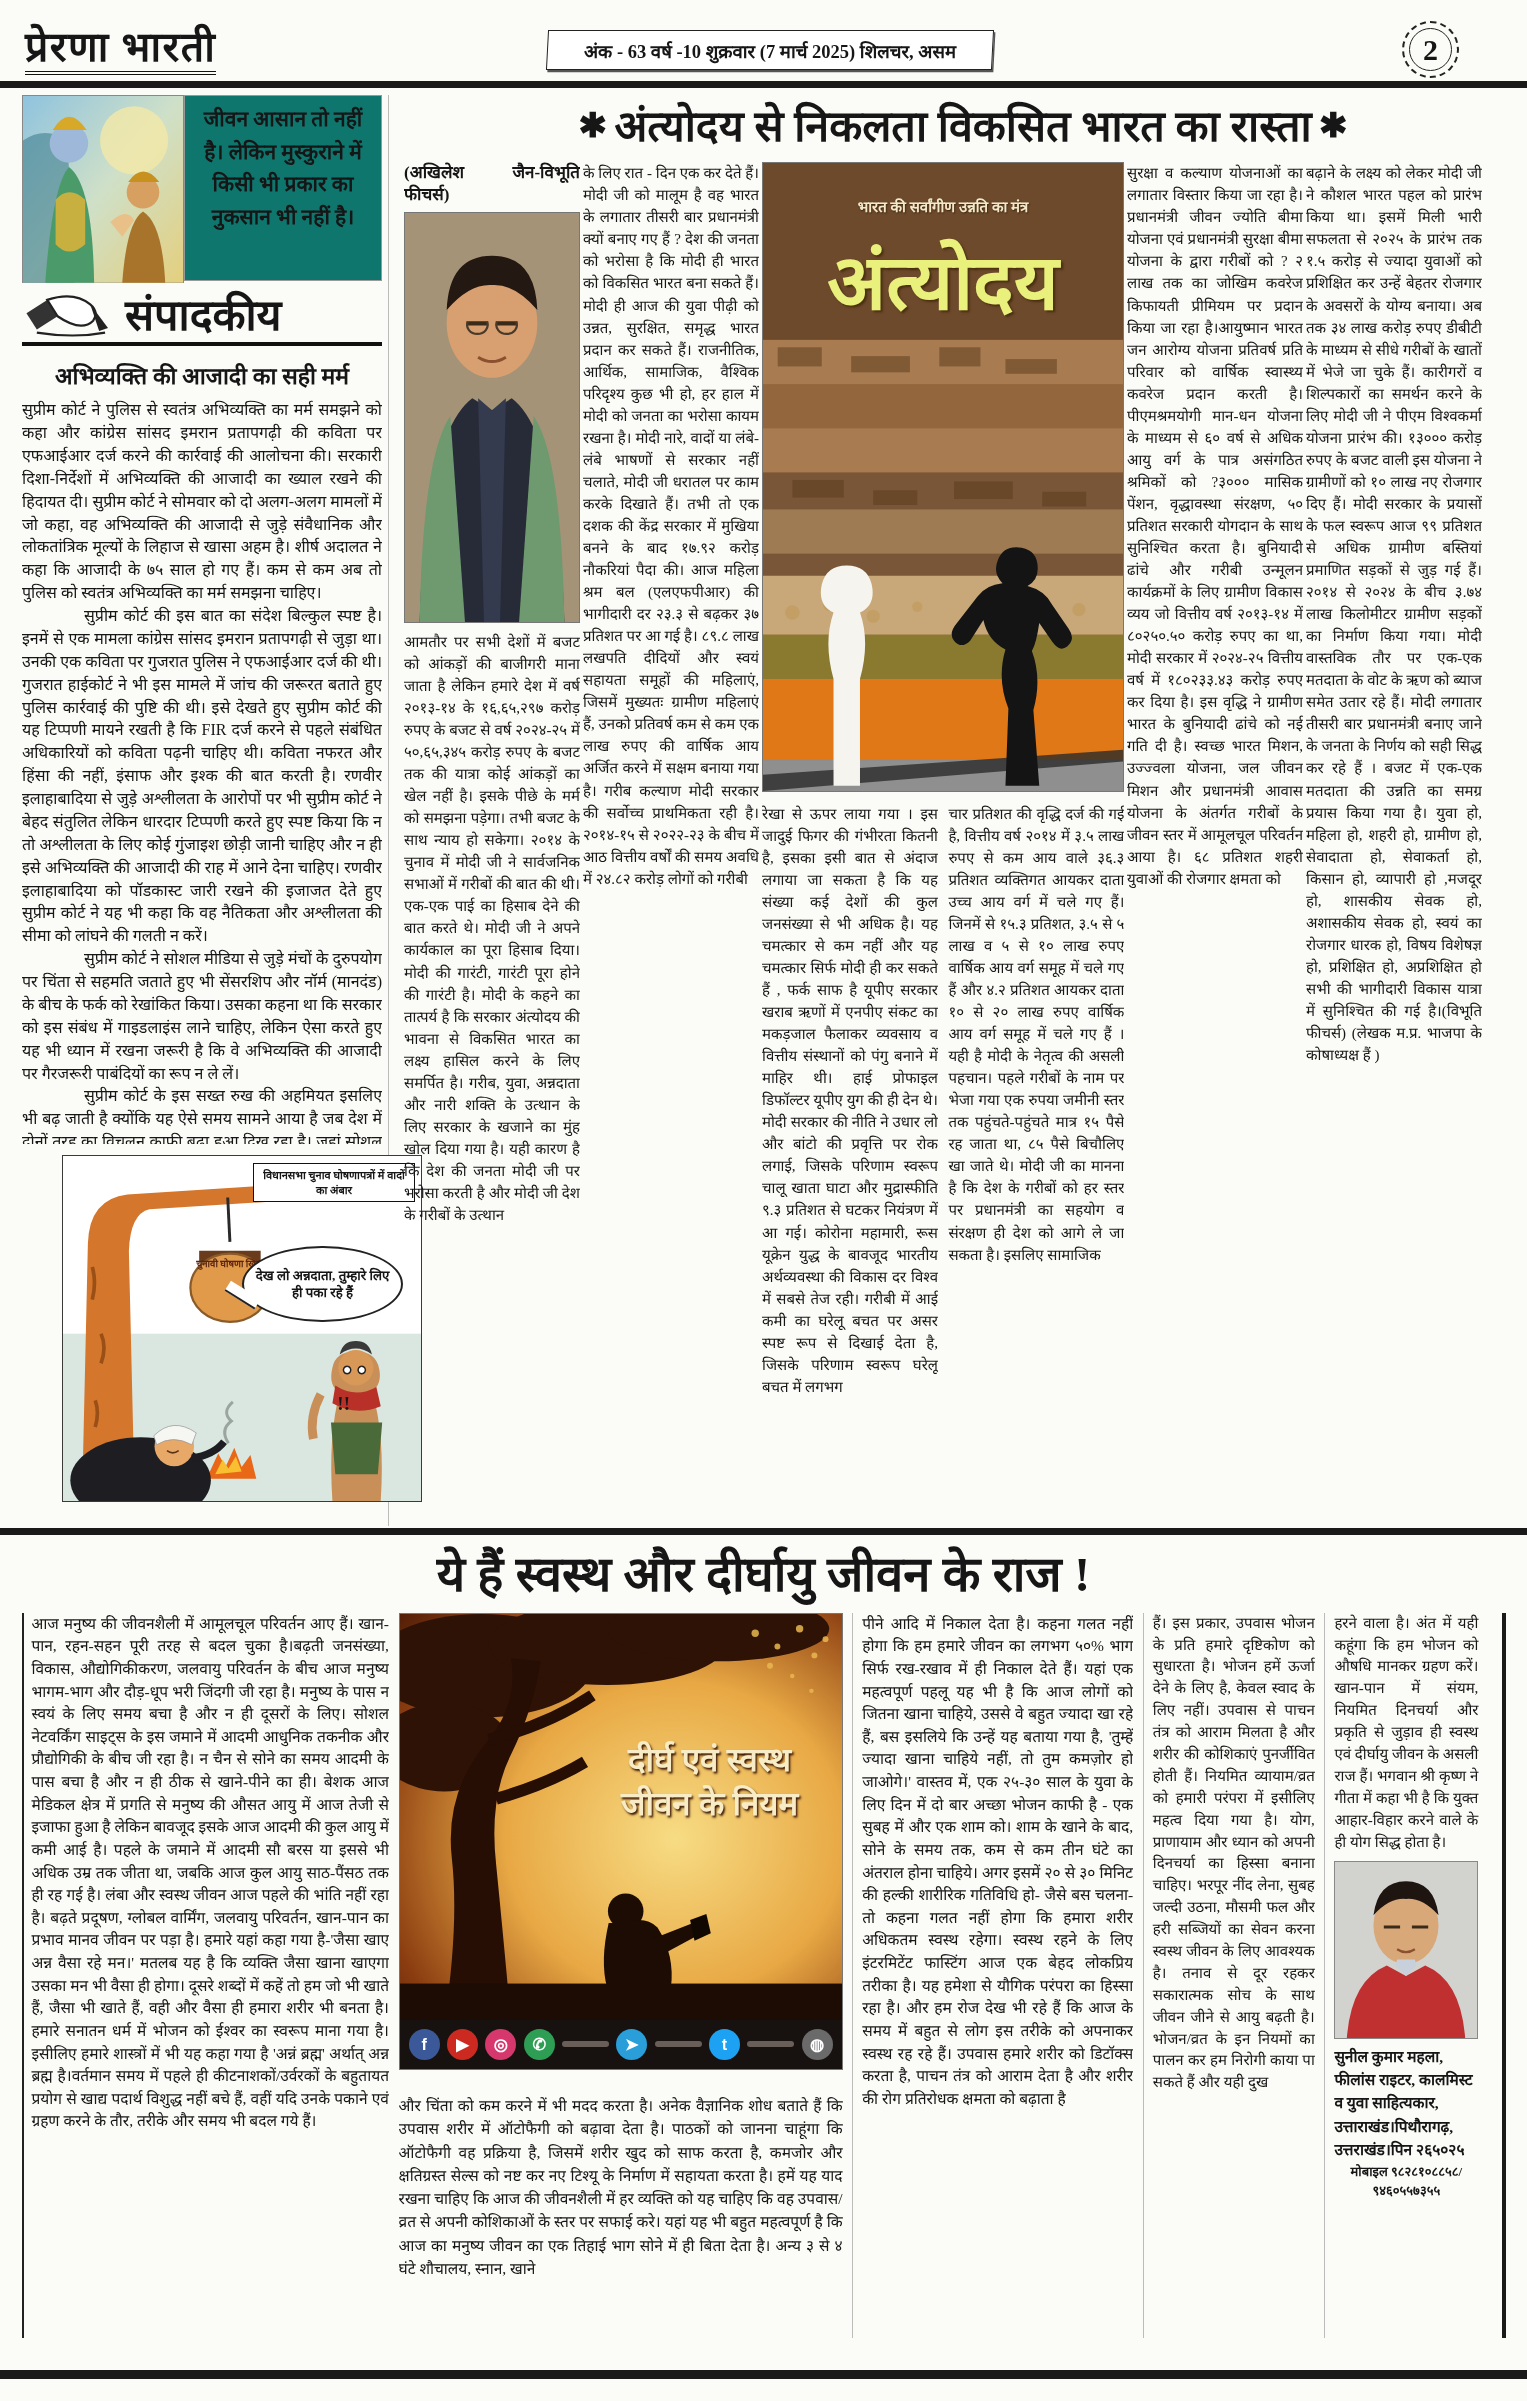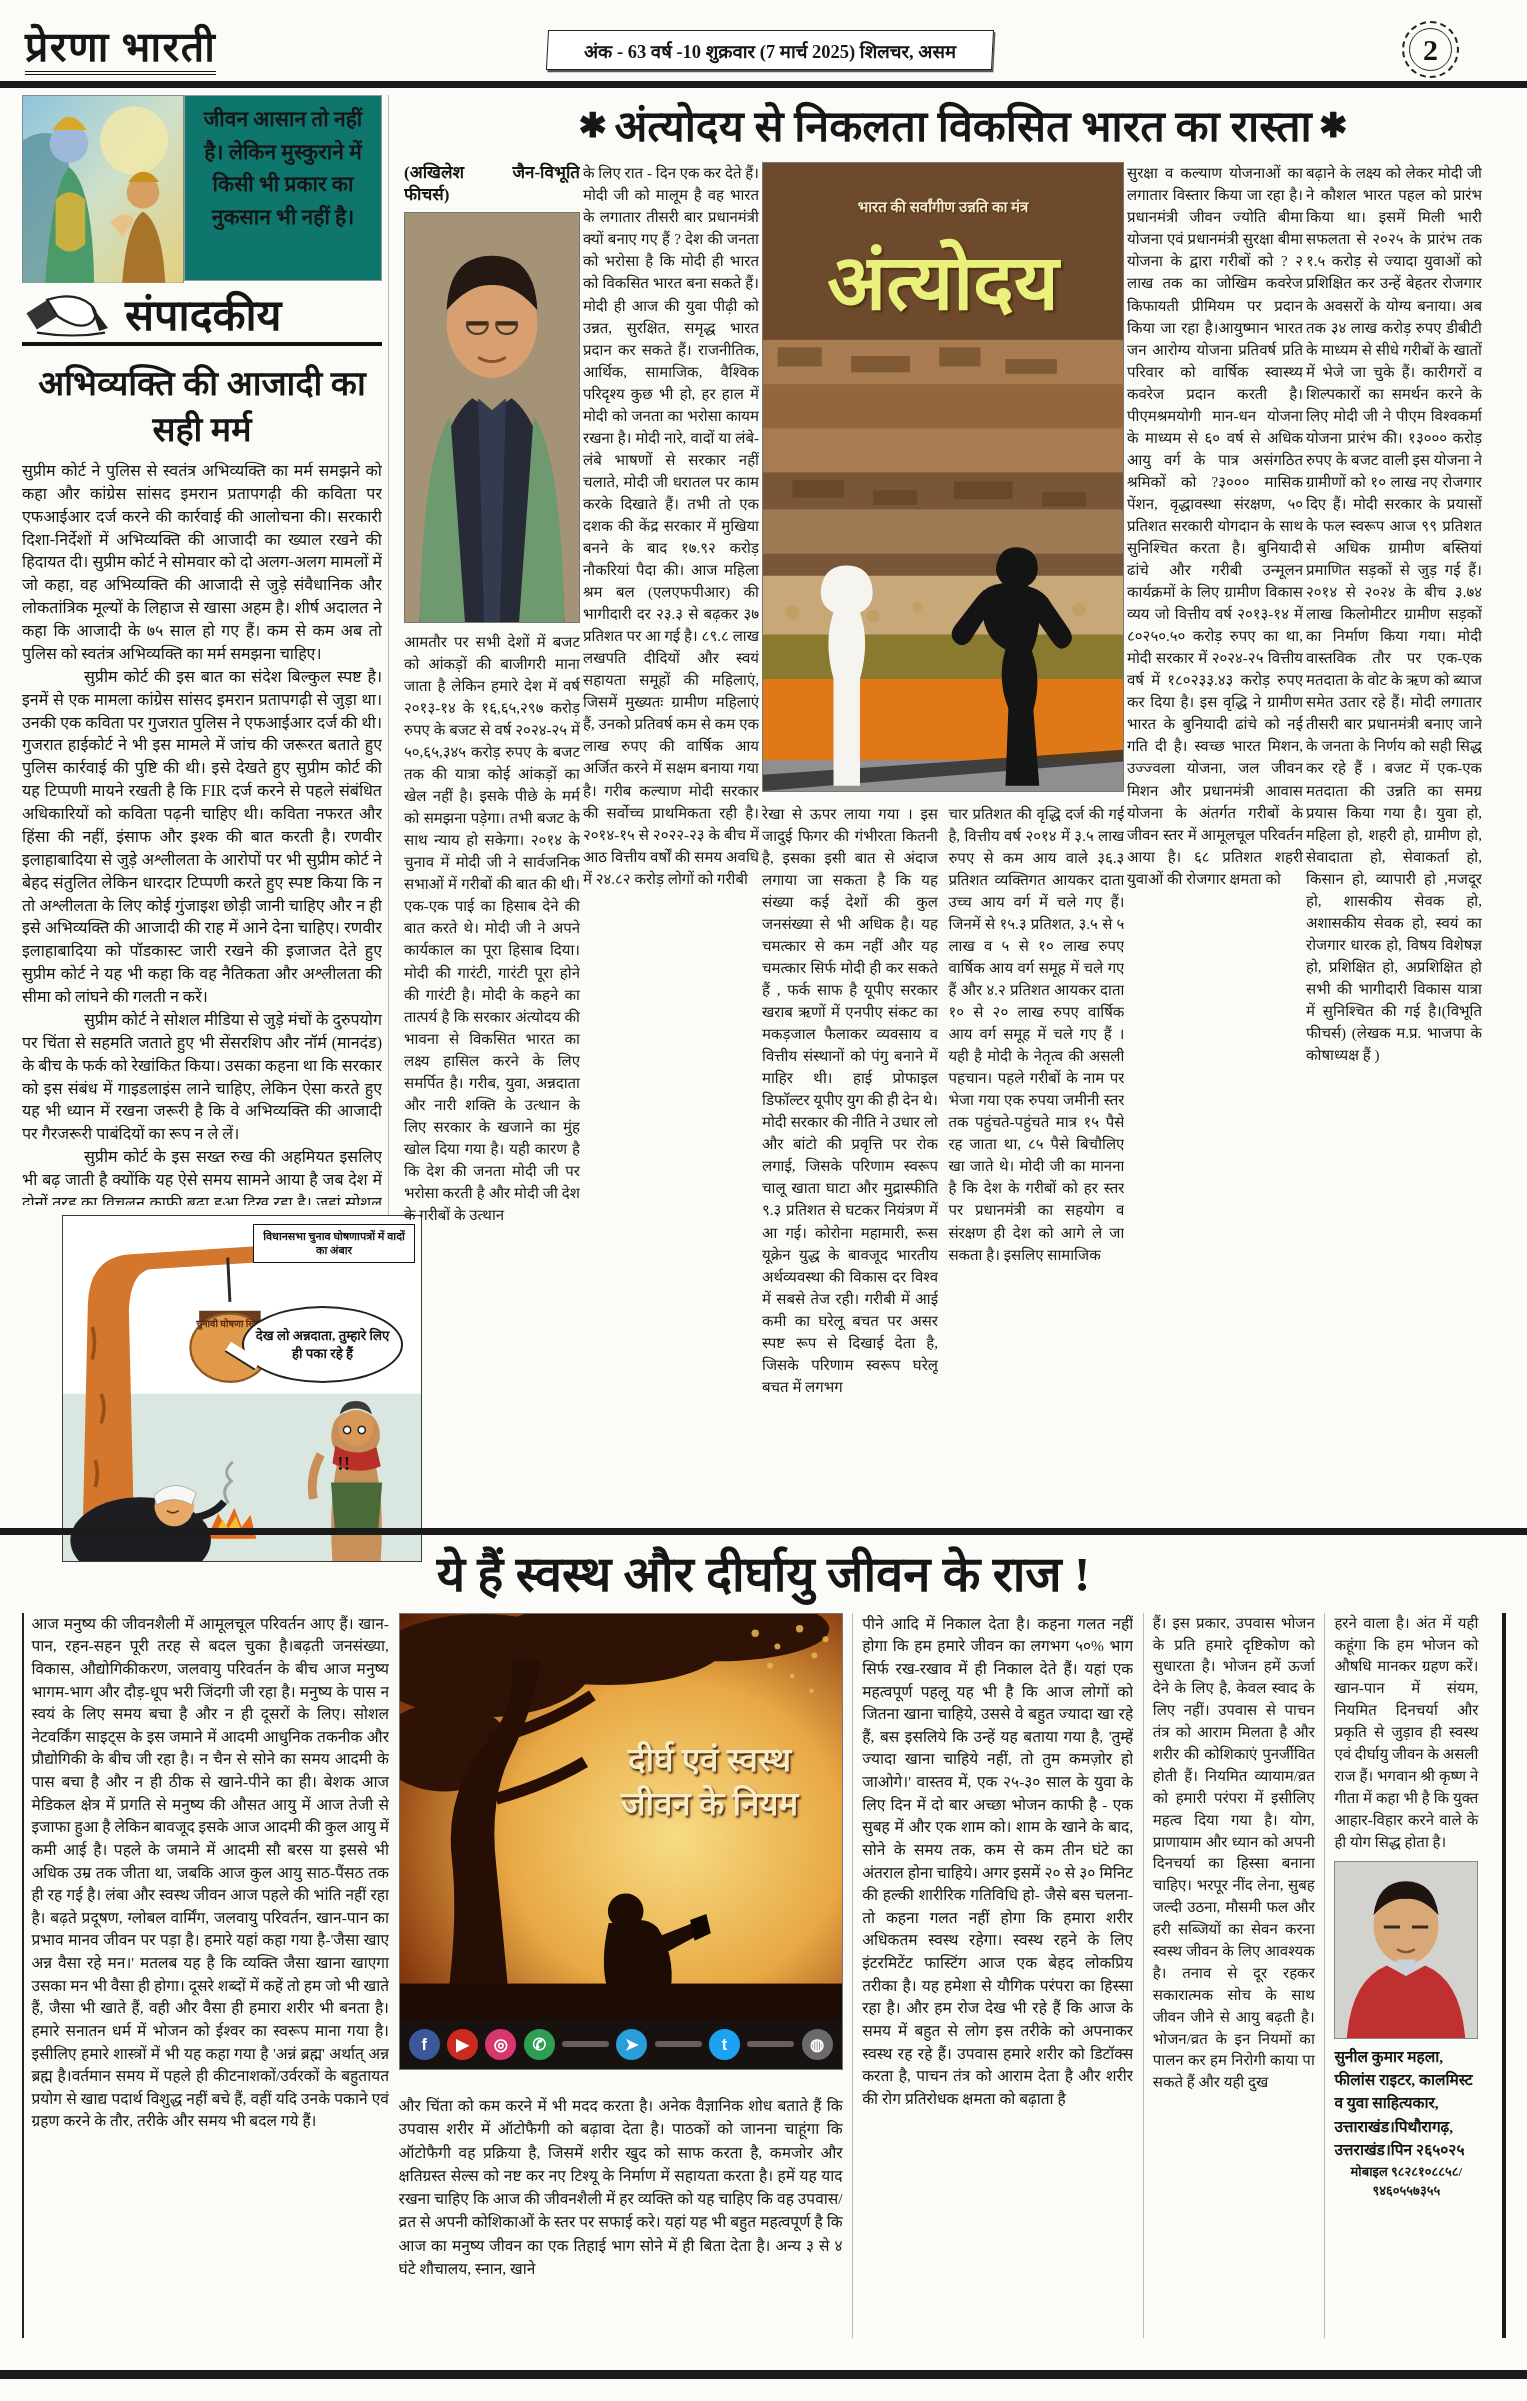--- a/index.html
+++ b/index.html
@@ -21,21 +21,21 @@
   #header-rule{top:81px;}
   
   #left-col{position:absolute;left:22px;top:95px;width:367px;height:1431px;border-right:0.7px solid #bbb;padding-right:6px;box-sizing:border-box;}
   .gita-row{display:flex;height:186px;}
   .krishna{width:160px;height:186px;flex:0 0 160px;border:0.7px solid #888;}
   .quotebox{flex:1;background:#0f766e;border:0.7px solid #999;display:flex;
         padding:7.4px 10.4px;box-sizing:border-box;}
   .quotebox p{margin:0;font-size:21px;font-weight:bold;line-height:1.55;text-align:center;}
   .ed-header{display:flex;align-items:flex-end;gap:14px;border-bottom:4.4px solid #111;padding:10.4px 0 4.4px 0;}
   .ed-header .ed-word{font-size:43px;font-weight:bold;line-height:1;}
-  .ed-title{margin:15px 0 7.4px 0;font-size:34px;font-weight:bold;text-align:center;line-height:1.35;}
+  .ed-title{margin:15px 0 7.4px 0;font-size:23px;font-weight:bold;text-align:center;line-height:1.35;}
   .ed-body{height:745px;overflow:hidden;font-size:16px;line-height:1.43;text-align:justify;}
   .ed-body p{margin:0;}
   .ed-body p + p{text-indent:62px;}
   
   .cartoon{position:relative;margin-top:10.4px;width:100%;height:347px;border:1.5px solid #3a3a3a;background:#fff;box-sizing:border-box;}
   .cartoon svg{position:absolute;left:0;top:0;width:100%;height:100%;}
   .cartoon .cap-box{position:absolute;right:6px;top:7.4px;width:148px;border:1.5px solid #111;background:#fff;
         padding:4.4px 6px;font-size:11px;font-weight:bold;text-align:center;line-height:1.3;}
   .cartoon .pot-label{position:absolute;left:133px;top:102px;width:74px;font-size:9.6px;font-weight:bold;
         color:#5a2410;text-align:center;line-height:1.25;}

